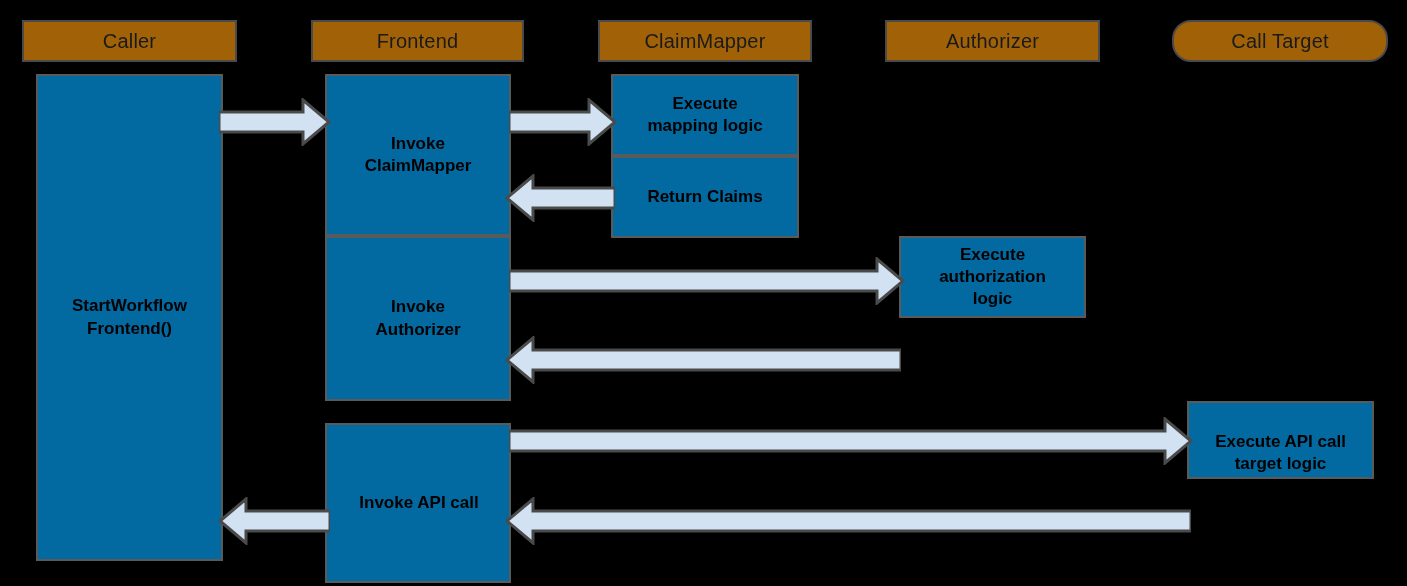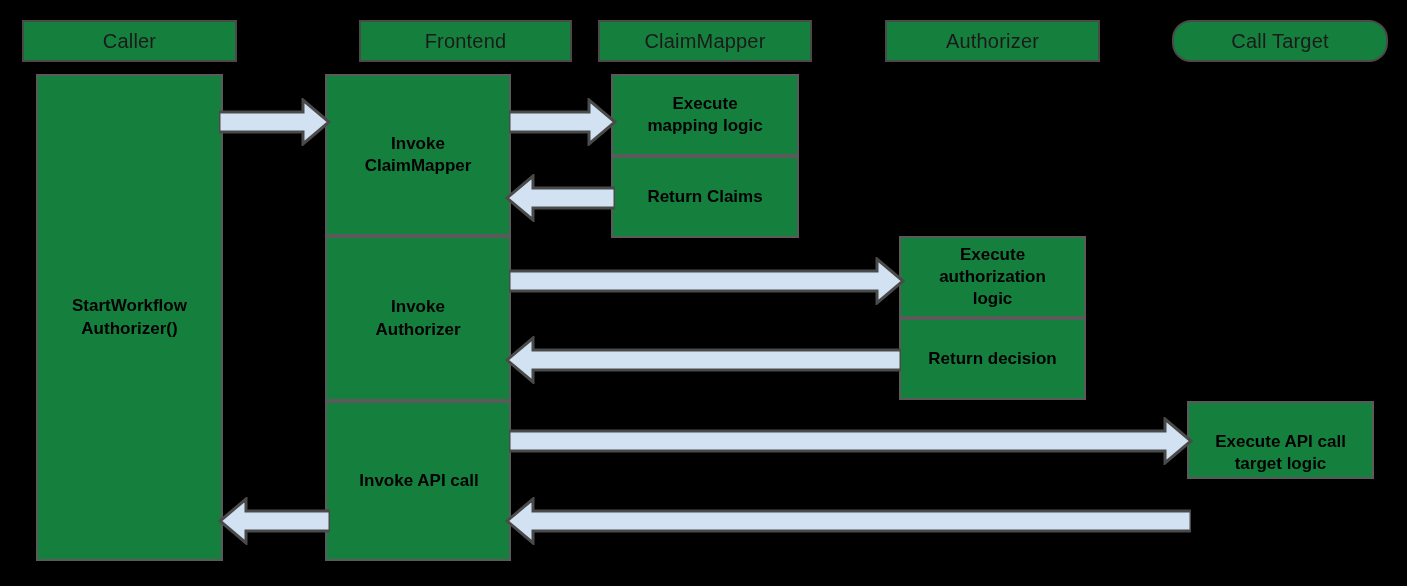--- a/index.html
+++ b/index.html
@@ -13,36 +13,36 @@
     width: 1407px;
     height: 586px;
     background: #000000;
     overflow: hidden;
     font-family: "Liberation Sans", sans-serif;
   }
   
   .participant {
     position: absolute;
     box-sizing: border-box;
-    background: #15803d;
+    background: #a16207;
     border: 2px solid #4a4a4a;
     display: flex;
     align-items: center;
     justify-content: center;
     color: #1a1a1a;
     font-size: 20px;
     font-weight: 400;
     letter-spacing: 0.2px;
     line-height: 1.1;
   }
   
   .step {
     position: absolute;
     box-sizing: border-box;
-    background: #15803d;
+    background: #0369a1;
     border: 2px solid #5a5a5a;
     display: flex;
     align-items: center;
     justify-content: center;
     text-align: center;
     color: #000000;
     font-size: 17px;
     font-weight: 700;
     line-height: 1.3;
     padding: 2px 6px;
@@ -56,73 +56,70 @@
 </style>
 </head>
 <body>
 
 <div id="canvas">
 
   <div class="participant" style="left:22px; top:20px; width:215px; height:42px;">
     <span>Caller</span>
   </div>
 
-  <div class="participant" style="left:311px; top:20px; width:213px; height:42px;margin-left:48px;">
+  <div class="participant" style="left:311px; top:20px; width:213px; height:42px;">
     <span>Frontend</span>
   </div>
 
   <div class="participant" style="left:598px; top:20px; width:214px; height:42px;">
     <span>ClaimMapper</span>
   </div>
 
   <div class="participant" style="left:885px; top:20px; width:215px; height:42px;">
     <span>Authorizer</span>
   </div>
 
   <div class="participant" style="left:1172px; top:20px; width:216px; height:42px;border-radius:19px;">
     <span>Call Target</span>
   </div>
 
   <div class="step" style="left:36px; top:74px; width:187px; height:487px;">
     <span class="step-label">StartWorkflow
-Authorizer()</span>
+Frontend()</span>
   </div>
 
   <div class="step" style="left:325px; top:74px; width:186px; height:162px;">
     <span class="step-label">Invoke
 ClaimMapper</span>
   </div>
 
   <div class="step" style="left:325px; top:236px; width:186px; height:165px;">
     <span class="step-label">Invoke
 Authorizer</span>
   </div>
 
-  <div class="step" style="left:325px; top:401px; width:186px; height:160px;padding-left:8px;">
+  <div class="step" style="left:325px; top:423px; width:186px; height:160px;padding-left:8px;">
     <span class="step-label">Invoke API call</span>
   </div>
 
   <div class="step" style="left:611px; top:74px; width:188px; height:82px;">
     <span class="step-label">Execute
 mapping logic</span>
   </div>
 
   <div class="step" style="left:611px; top:156px; width:188px; height:82px;">
     <span class="step-label">Return Claims</span>
   </div>
 
   <div class="step" style="left:899px; top:236px; width:187px; height:82px;">
     <span class="step-label">Execute
 authorization
 logic</span>
   </div>
 
-  <div class="step" style="left:899px; top:318px; width:187px; height:82px;">
-    <span class="step-label">Return decision</span>
-  </div>
 
   <div class="step" style="left:1187px; top:401px; width:187px; height:78px;align-items:flex-end;">
     <span class="step-label">Execute API call
 target logic</span>
   </div>
 
 
   <div class="arrow" style="left:219px; top:98px; width:112px; height:48px;">
     <svg width="112" height="48" viewBox="0 0 112 48">
       <polygon points="0,14 84,14 84,2 110,24 84,46 84,34 0,34" fill="#d3e2f2" stroke="#4a4a4a" stroke-width="3" stroke-linejoin="miter"></polygon>

